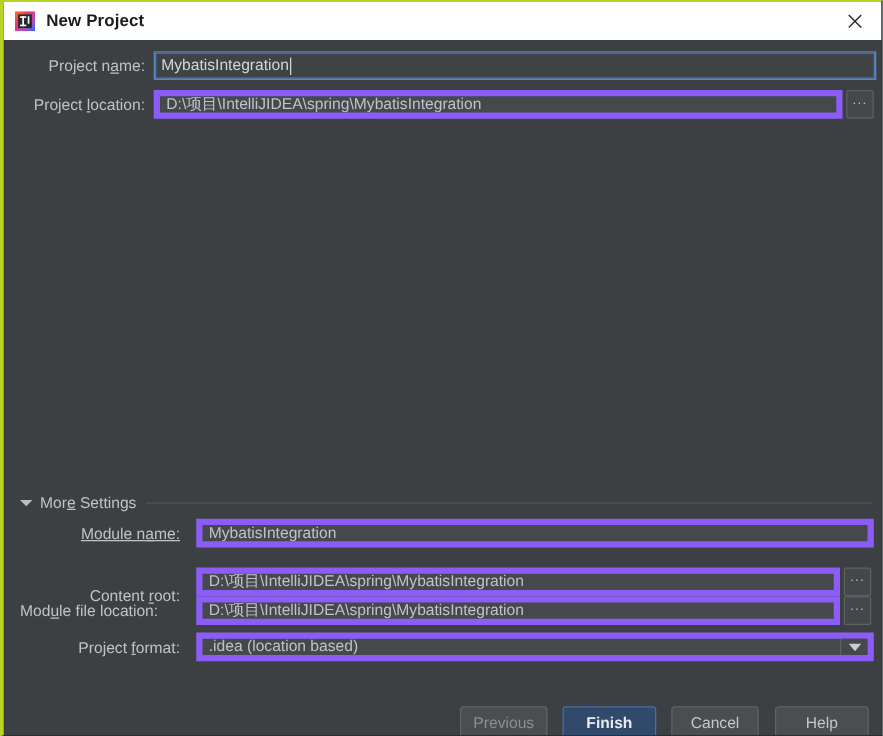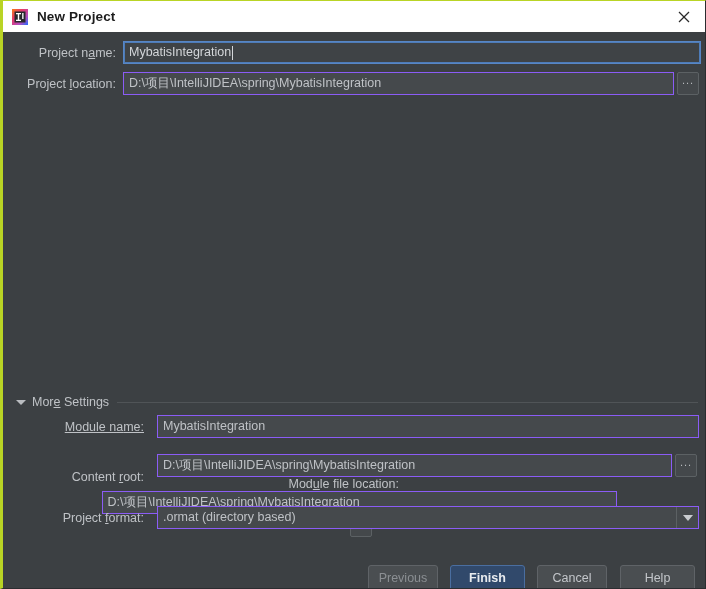--- a/index.html
+++ b/index.html
@@ -80,21 +80,21 @@
     color: #bfc2c6;
     font-size: 12.5px;
     text-align: right;
     white-space: nowrap;
     user-select: none;
   }
   .lbl u { text-decoration: underline; }
 
   .field {
     background: #45494c;
-    border: 1px solid #8b5cf6;
+    border: 5px solid #8b5cf6;
     color: #bfc2c6;
     font-size: 12.5px;
     font-family: "Liberation Sans", sans-serif;
     height: 23px;
     line-height: 21px;
     padding: 0 5px;
     outline: none;
     white-space: nowrap;
     overflow: hidden;
     display: flex;
@@ -266,30 +266,30 @@
       <span class="lbl" style="width:128px;text-decoration:underline;"><span>Module n</span><u>a</u><span>me:</span></span>
       <span class="field" style="width:542px; margin-left:13px;">MybatisIntegration</span>
     </div>
 
     <div class="row" style="left:13px; top:414px; width:686px;">
       <span class="lbl" style="width:128px;margin-top:24px;"><span>Content </span><u>r</u><span>oot:</span></span>
       <span class="field" style="width:515px; margin-left:13px;">D:\项目\IntelliJIDEA\spring\MybatisIntegration</span>
       <span class="browse-btn">...</span>
     </div>
 
-    <div class="row" style="left:13px; top:445px; width:686px;flex-direction:column;">
+    <div class="row" style="left:13px; top:445px; width:686px;">
       <span class="lbl" style="width:141px; text-align:left;"><span>Mod</span><u>u</u><span>le file location:</span></span>
       <span class="field" style="width:515px;">D:\项目\IntelliJIDEA\spring\MybatisIntegration</span>
       <span class="browse-btn">...</span>
     </div>
 
     <div class="row" style="left:13px; top:474px; width:686px;">
       <span class="lbl" style="width:128px;"><span>Project </span><u>f</u><span>ormat:</span></span>
       <span class="field" style="width:542px; margin-left:13px; padding-right:0;">
-        <span style="flex:1; overflow:hidden;">.ormat (directory based)</span>
+        <span style="flex:1; overflow:hidden;">.idea (location based)</span>
         <span class="combo-arrow">
             <i></i>
           </span>
       </span>
     </div>
 
     <div id="buttonbar">
       <span class="btn disabled" style="left:365px; top:14px; width:70px;">Previous</span>
       <span class="btn default" style="left:447px; top:14px; width:75px;">Finish</span>
       <span class="btn" style="left:534px; top:14px; width:70px;">Cancel</span>

